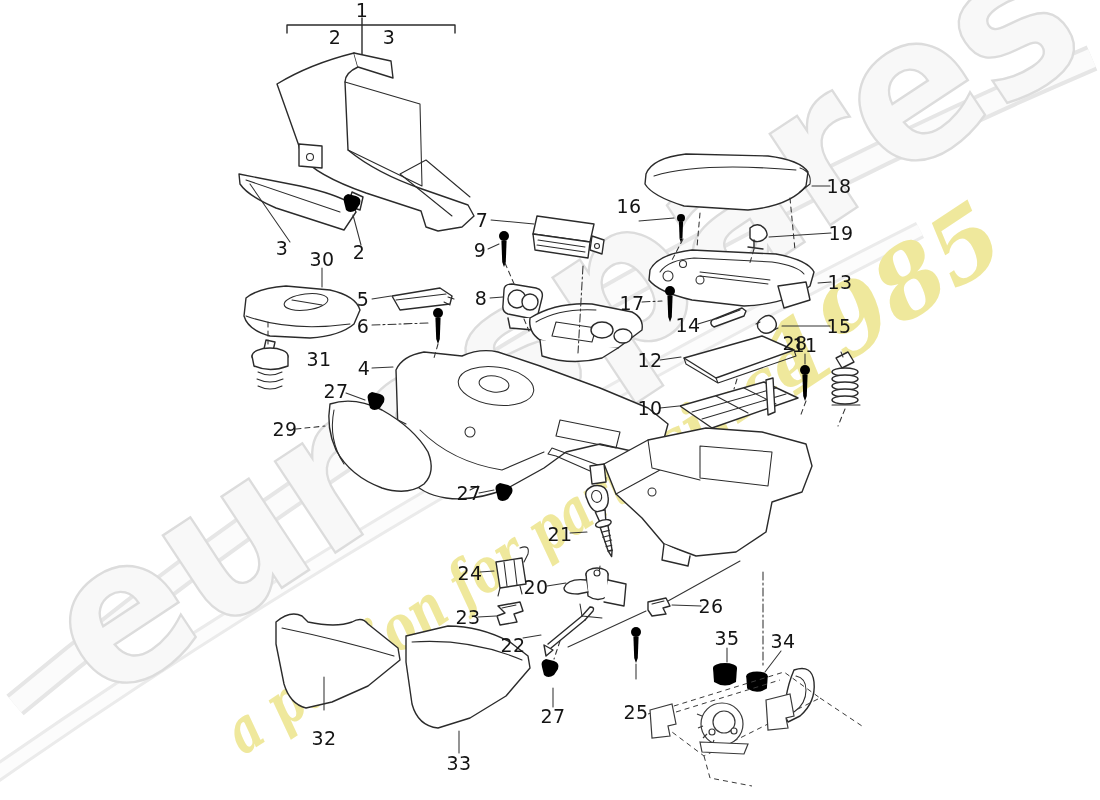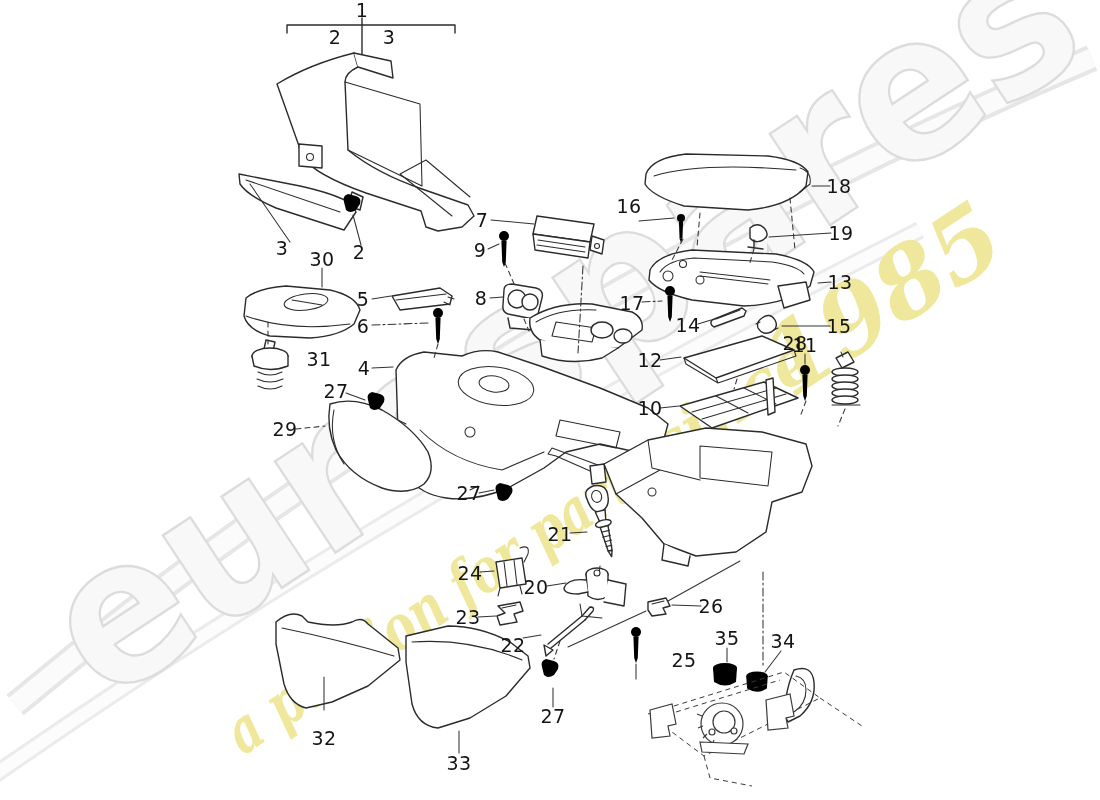--- a/index.html
+++ b/index.html
@@ -398,20 +398,20 @@
       <span class="callout" style="left: 650px; top: 360px;">12</span>
       <span class="callout" style="left: 805px; top: 345px;">11</span>
       <span class="callout" style="left: 795px; top: 343px;">28</span>
       <span class="callout" style="left: 650px; top: 408px;">10</span>
       <span class="callout" style="left: 560px; top: 534px;">21</span>
       <span class="callout" style="left: 470px; top: 573px;">24</span>
       <span class="callout" style="left: 536px; top: 587px;">20</span>
       <span class="callout" style="left: 468px; top: 617px;">23</span>
       <span class="callout" style="left: 513px; top: 645px;">22</span>
       <span class="callout" style="left: 711px; top: 606px;">26</span>
-      <span class="callout" style="left: 636px; top: 660px; margin-left: 48px;">25</span>
+      <span class="callout" style="left: 636px; top: 712px;">25</span>
       <span class="callout" style="left: 553px; top: 716px;">27</span>
       <span class="callout" style="left: 324px; top: 719px; margin-top: 19px;">32</span>
       <span class="callout" style="left: 459px; top: 763px;">33</span>
       <span class="callout" style="left: 727px; top: 638px;">35</span>
       <span class="callout" style="left: 783px; top: 641px;">34</span>
     </div>
 </div>
 
 </body></html>

